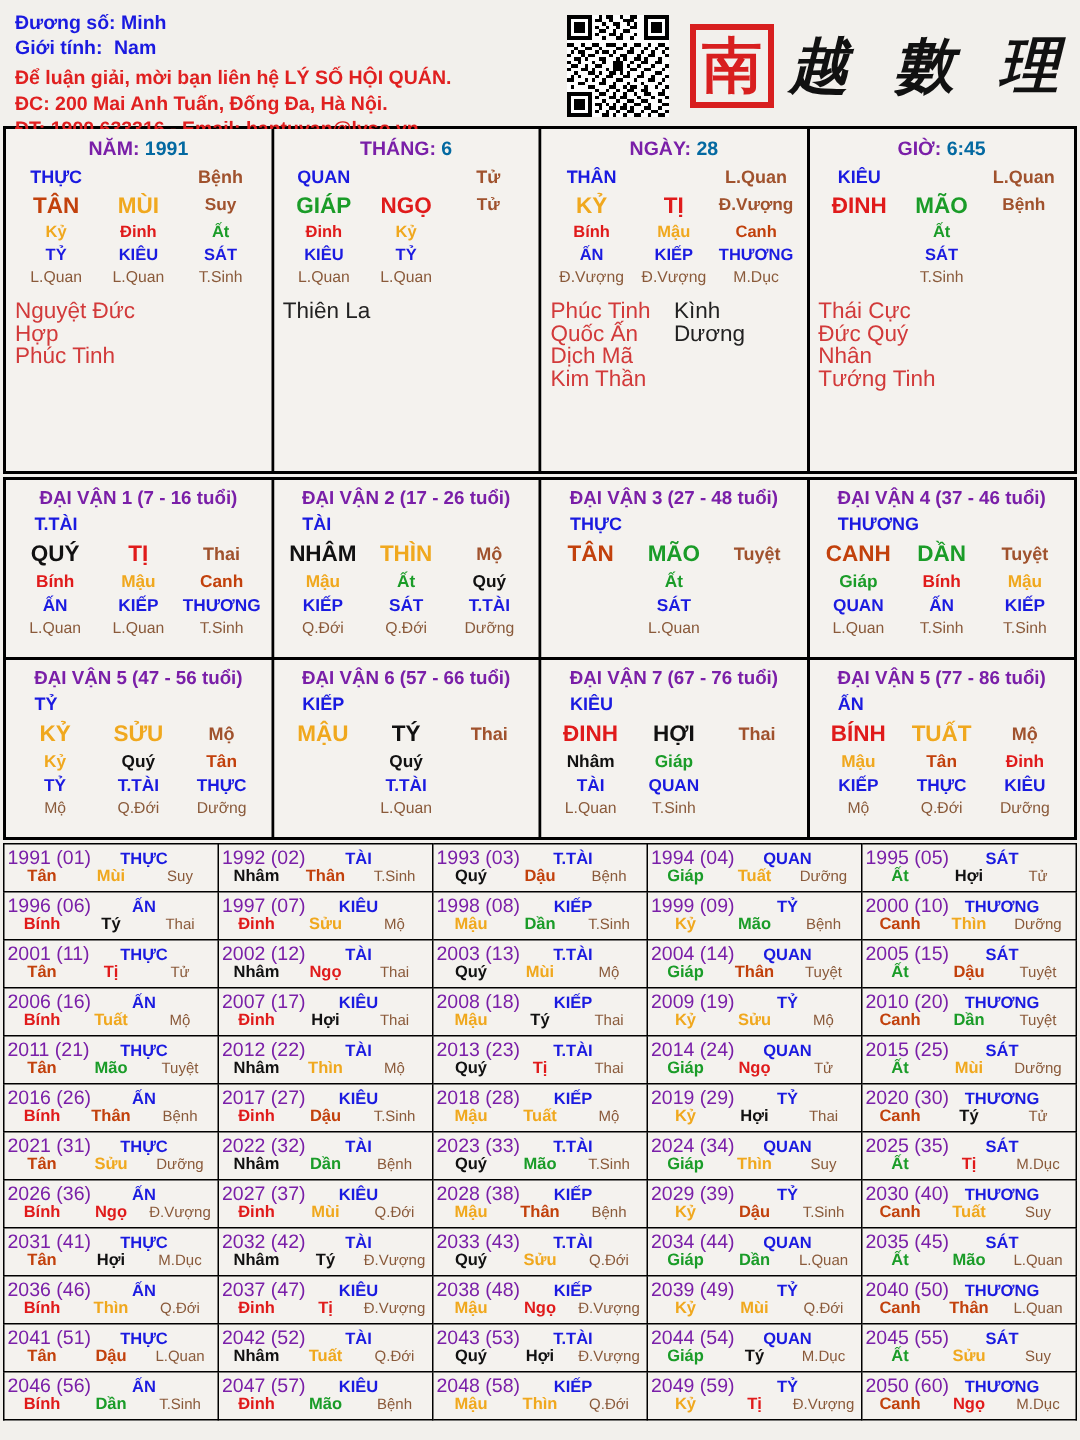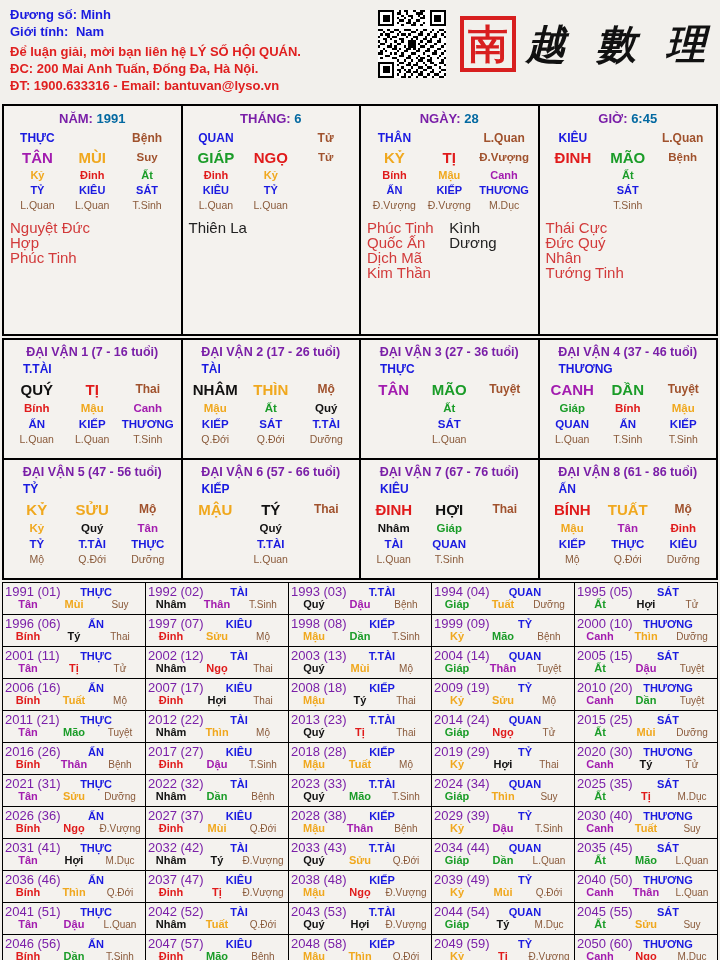--- a/index.html
+++ b/index.html
@@ -6,21 +6,21 @@
   body{
     width:720px;height:960px;
     background:#f2f0ec;
     font-family:"Liberation Sans","DejaVu Sans",sans-serif;
     -webkit-font-smoothing:none;
     overflow:hidden;
   }
   .page{position:relative;width:720px;height:960px;background:#f2f0ec;}
 
   
-  .header{display:flex;align-items:flex-start;height:104px;padding:6px 0 0 0;box-sizing:border-box;}
+  .header{display:flex;align-items:flex-start;height:84px;padding:6px 0 0 0;box-sizing:border-box;}
   .hdr-left{width:370px;padding-left:10px;box-sizing:border-box;}
   .hdr-line{font-size:13px;font-weight:bold;line-height:17px;white-space:nowrap;}
   .hdr-blue{color:#1a1ae0;}
   .hdr-red{color:#e02020;}
   .hdr-right{flex:1;display:flex;align-items:center;justify-content:flex-start;padding-top:4px;}
   .qr{width:68px;height:68px;margin-left:8px;position:relative;background:#fff;}
   .qr svg{display:block;}
   .logo-wrap{display:flex;align-items:center;margin-left:14px;}
   .seal{
     width:56px;height:56px;border:4px solid #d81f1f;color:#d81f1f;
@@ -88,21 +88,21 @@
   .yt-god{flex:1;text-align:center;font-size:11px;font-weight:bold;padding-right:12px;}
   .yt-bot{display:flex;height:14px;align-items:baseline;}
   .yt-stem{flex:1;text-align:center;font-size:11px;font-weight:bold;}
   .yt-branch{flex:1;text-align:center;font-size:11px;font-weight:bold;}
   .yt-stage{flex:1;text-align:center;font-size:10px;color:#8a5a3a;}
 
   
   .e-moc{color:#1a9c28;}    
   .e-hoa{color:#e01b1b;}    
   .e-tho{color:#f0a81e;}    
-  .e-kim{color:#a21caf;}    
+  .e-kim{color:#c2410c;}    
   .e-thuy{color:#111111;}   
   .c-blue{color:#1a1ae0;}
   .c-brown{color:#a0522d;}
 </style>
 </head>
 <body>
 
 <div class="page">
 
   <div class="header">
@@ -514,21 +514,21 @@
             <div class="c dv-h2 c-blue">SÁT</div>
             <div class="c dv-h2 c-blue">T.TÀI</div>
           </div>
           <div class="dv-hid">
             <div class="c dv-h3">Q.Đới</div>
             <div class="c dv-h3">Q.Đới</div>
             <div class="c dv-h3">Dưỡng</div>
           </div>
         </div>
         <div class="dv">
-          <div class="dv-title">ĐẠI VẬN 3 (27 - 36 tuổi)</div>
+          <div class="dv-title">ĐẠI VẬN 3 (27 - 48 tuổi)</div>
           <div class="dv-god c-blue">THỰC</div>
           <div class="dv-main">
             <div class="dv-stem e-kim">TÂN</div>
             <div class="dv-branch e-moc">MÃO</div>
             <div class="dv-stage">Tuyệt</div>
           </div>
           <div class="dv-hid">
             <div class="c dv-h1 "></div>
             <div class="c dv-h1 e-moc">Ất</div>
             <div class="c dv-h1 "></div>
@@ -636,21 +636,21 @@
             <div class="c dv-h2 c-blue">QUAN</div>
             <div class="c dv-h2 c-blue"></div>
           </div>
           <div class="dv-hid">
             <div class="c dv-h3">L.Quan</div>
             <div class="c dv-h3">T.Sinh</div>
             <div class="c dv-h3"></div>
           </div>
         </div>
         <div class="dv">
-          <div class="dv-title">ĐẠI VẬN 8 (61 - 86 tuổi)</div>
+          <div class="dv-title">ĐẠI VẬN 5 (77 - 86 tuổi)</div>
           <div class="dv-god c-blue">ẤN</div>
           <div class="dv-main">
             <div class="dv-stem e-hoa">BÍNH</div>
             <div class="dv-branch e-tho">TUẤT</div>
             <div class="dv-stage">Mộ</div>
           </div>
           <div class="dv-hid">
             <div class="c dv-h1 e-tho">Mậu</div>
             <div class="c dv-h1 e-kim">Tân</div>
             <div class="c dv-h1 e-hoa">Đinh</div>

